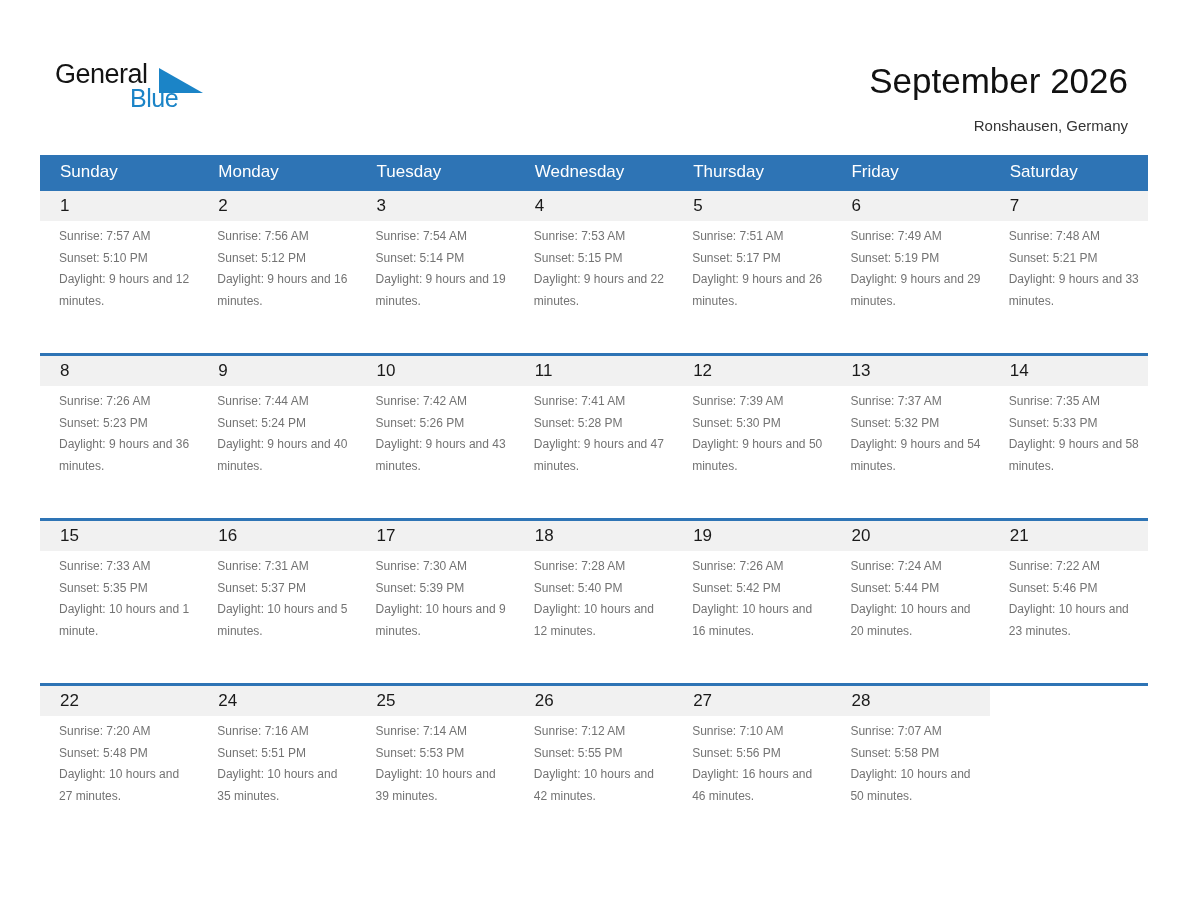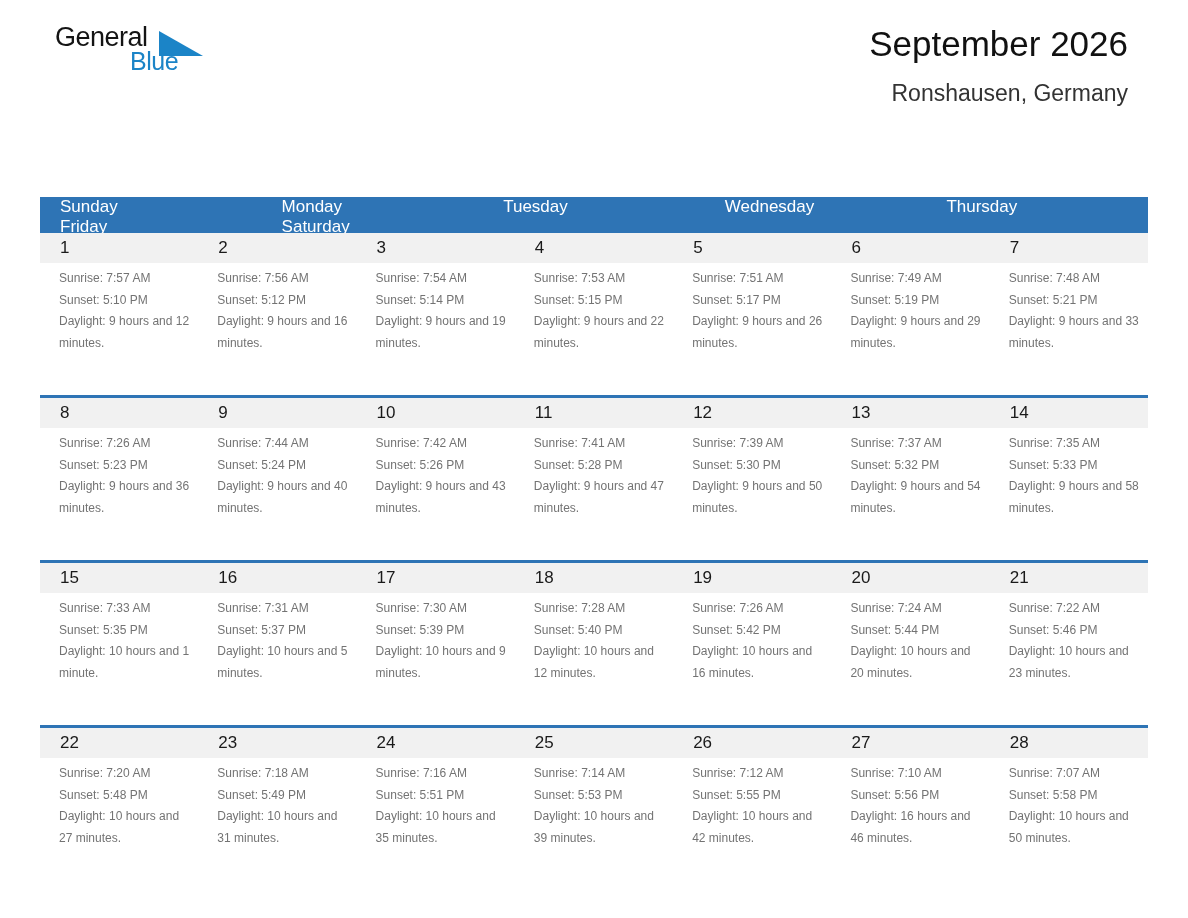--- a/index.html
+++ b/index.html
@@ -18,21 +18,21 @@
     color: var(--text);
     position: relative;
     overflow: hidden;
   }
   
   .top {
     height: 155px;
     display: flex;
     justify-content: space-between;
     align-items: flex-start;
-    padding: 24px 60px 0 55px;
+    padding: 61px 60px 0 55px;
   }
   .logo { position: relative; line-height: 1; }
   .logo-general {
     font-size: 27px;
     letter-spacing: -0.5px;
     color: #141414;
     font-weight: 400;
   }
   .logo-triangle {
     position: absolute;
@@ -52,33 +52,32 @@
     font-weight: 400;
   }
   .title-block { text-align: right; }
   .page-title {
     font-size: 35px;
     font-weight: 400;
     color: #111111;
     line-height: 40px;
   }
   .page-subtitle {
-    font-size: 23px;
+    font-size: 15px;
     font-weight: 400;
     color: #333333;
     margin-top: 16px;
   }
   
   .calendar { margin: 0 40px; width: 1108px; }
   .weekday-row {
     display: grid;
-    grid-template-columns: repeat(5, 1fr);
+    grid-template-columns: repeat(7, 1fr);
     background: var(--header-bg);
     height: 33px;
-    margin-top: 42px;
   }
   .weekday-cell {
     color: #ffffff;
     font-size: 17px;
     display: flex;
     align-items: center;
     padding-left: 20px;
     font-weight: 400;
   }
   .week-row {
@@ -306,28 +305,20 @@
       <div class="week-row">
         <div class="day-cell">
           <div class="day-num">22</div>
           <div class="day-info">
             <div class="info-line">Sunrise: 7:20 AM</div>
             <div class="info-line">Sunset: 5:48 PM</div>
             <div class="info-line">Daylight: 10 hours and 27 minutes.</div>
           </div>
         </div>
         <div class="day-cell">
-          <div class="day-num">23</div>
-          <div class="day-info">
-            <div class="info-line">Sunrise: 7:18 AM</div>
-            <div class="info-line">Sunset: 5:49 PM</div>
-            <div class="info-line">Daylight: 10 hours and 31 minutes.</div>
-          </div>
-        </div>
-        <div class="day-cell">
           <div class="day-num">24</div>
           <div class="day-info">
             <div class="info-line">Sunrise: 7:16 AM</div>
             <div class="info-line">Sunset: 5:51 PM</div>
             <div class="info-line">Daylight: 10 hours and 35 minutes.</div>
           </div>
         </div>
         <div class="day-cell">
           <div class="day-num">25</div>
           <div class="day-info">

